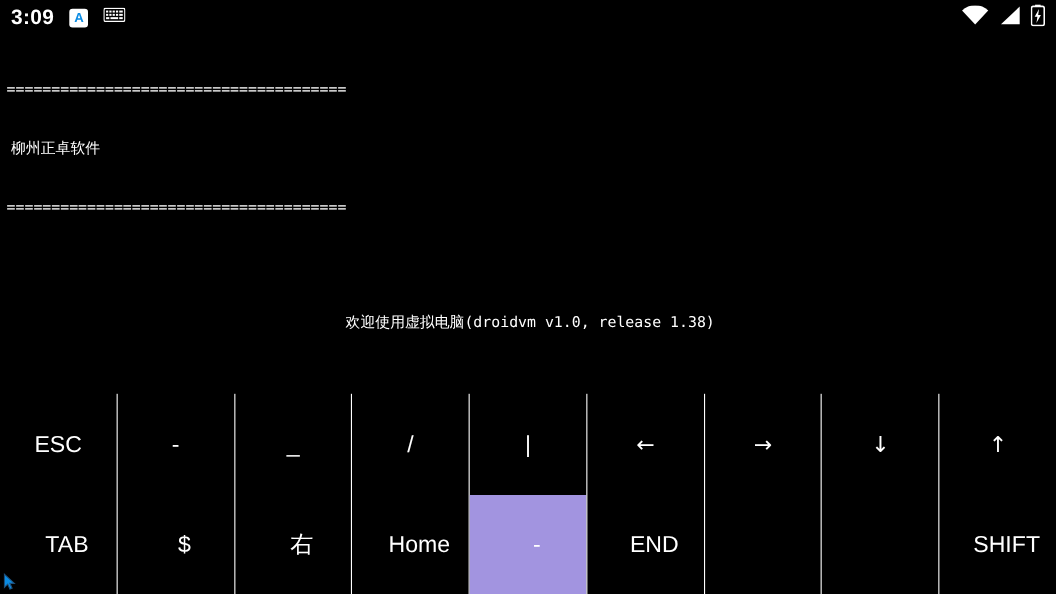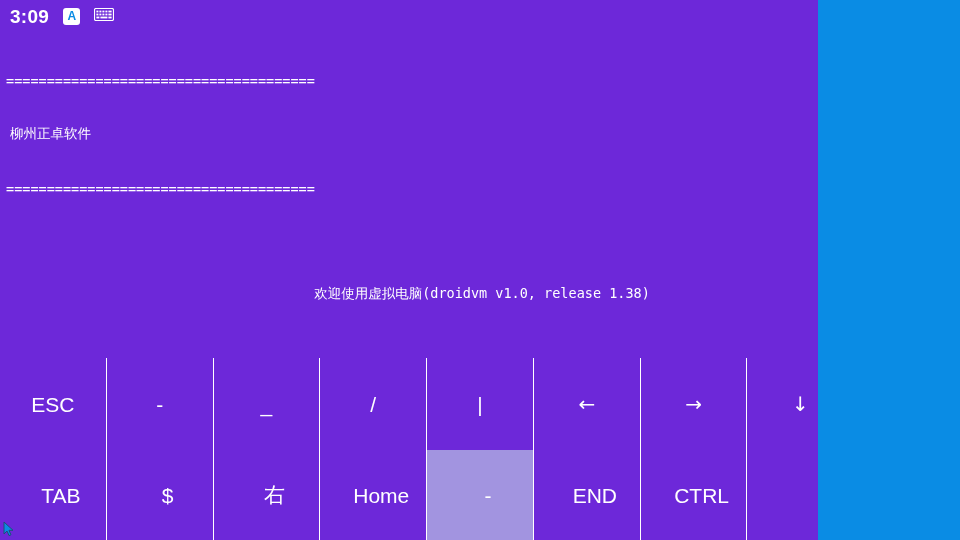--- a/index.html
+++ b/index.html
@@ -2,23 +2,23 @@
 <html><head>
 <meta charset="utf-8">
 <style>
   html, body {
     margin: 0;
     padding: 0;
     background: #0a8ce4;
   }
   #screen {
     position: relative;
-    width: 818px;
+    width: 960px;
     height: 540px;
-    background: #6d28d9;
+    background: #000000;
     overflow: hidden;
     font-family: "Liberation Sans", sans-serif;
     -webkit-font-smoothing: antialiased;
   }
 
   
   .statusbar {
     position: absolute;
     left: 0; top: 0;
     width: 960px;
@@ -62,21 +62,21 @@
     font-family: "DejaVu Sans Mono", "Liberation Mono", monospace;
     font-size: 13.5px;
     line-height: 18px;
     white-space: pre;
   }
   .console .rule {
     letter-spacing: 0px;
     font-size: 13.5px;
     line-height: 18px;
   }
-  .console .title { padding-left: 4px; font-family: Liberation Mono, monospace; }
+  .console .title { padding-left: 4px; }
   .console .ind { padding-left: 4px; text-align: center; }
   .gap-lg { height: 14px; }
   .gap-sm { height: 9px; }
 
   
   .keyboard {
     position: absolute;
     left: 0;
     top: 358px;
     width: 960px;
@@ -206,21 +206,20 @@
       <div class="kcol">
         <div class="key top">|</div>
         <div class="key bot hl">-</div>
       </div>
       <div class="kcol">
         <div class="key top arrow">←</div>
         <div class="key bot">END</div>
       </div>
       <div class="kcol">
         <div class="key top arrow">→</div>
-        <div class="key bot">CTRL</div>
       </div>
       <div class="kcol">
         <div class="key top arrow">↓</div>
       </div>
       <div class="kcol">
         <div class="key top arrow">↑</div>
         <div class="key bot">SHIFT</div>
       </div>
     </div>
 

